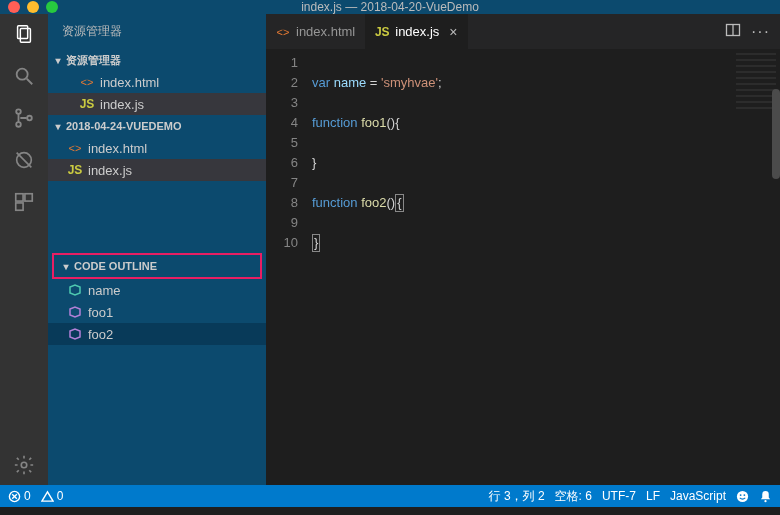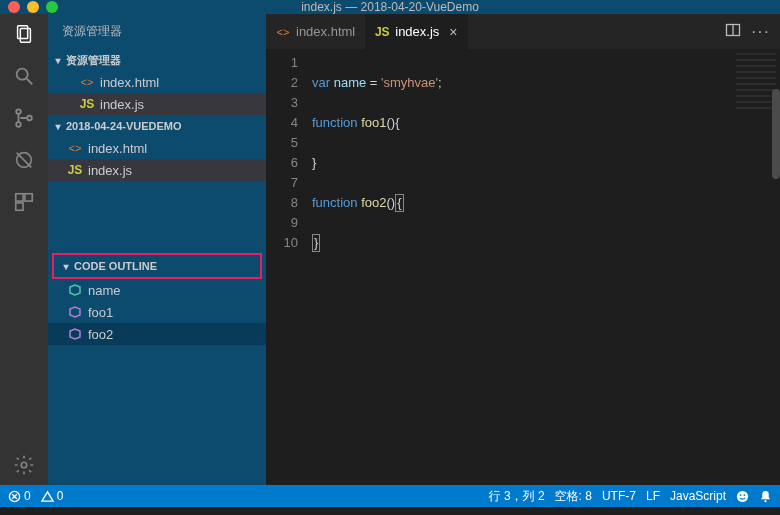--- a/index.html
+++ b/index.html
@@ -266,21 +266,21 @@
           <path d="M7 2l6 10H1z"></path>
         </svg>
       <span>0</span>
     </div>
   </div>
   <div class="right">
     <div class="st-item">
         <span>行 3，列 2</span>
       </div>
     <div class="st-item">
-        <span>空格: 8</span>
+        <span>空格: 6</span>
       </div>
     <div class="st-item">
         <span>UTF-7</span>
       </div>
     <div class="st-item">
         <span>LF</span>
       </div>
     <div class="st-item">
         <span>JavaScript</span>
       </div>

